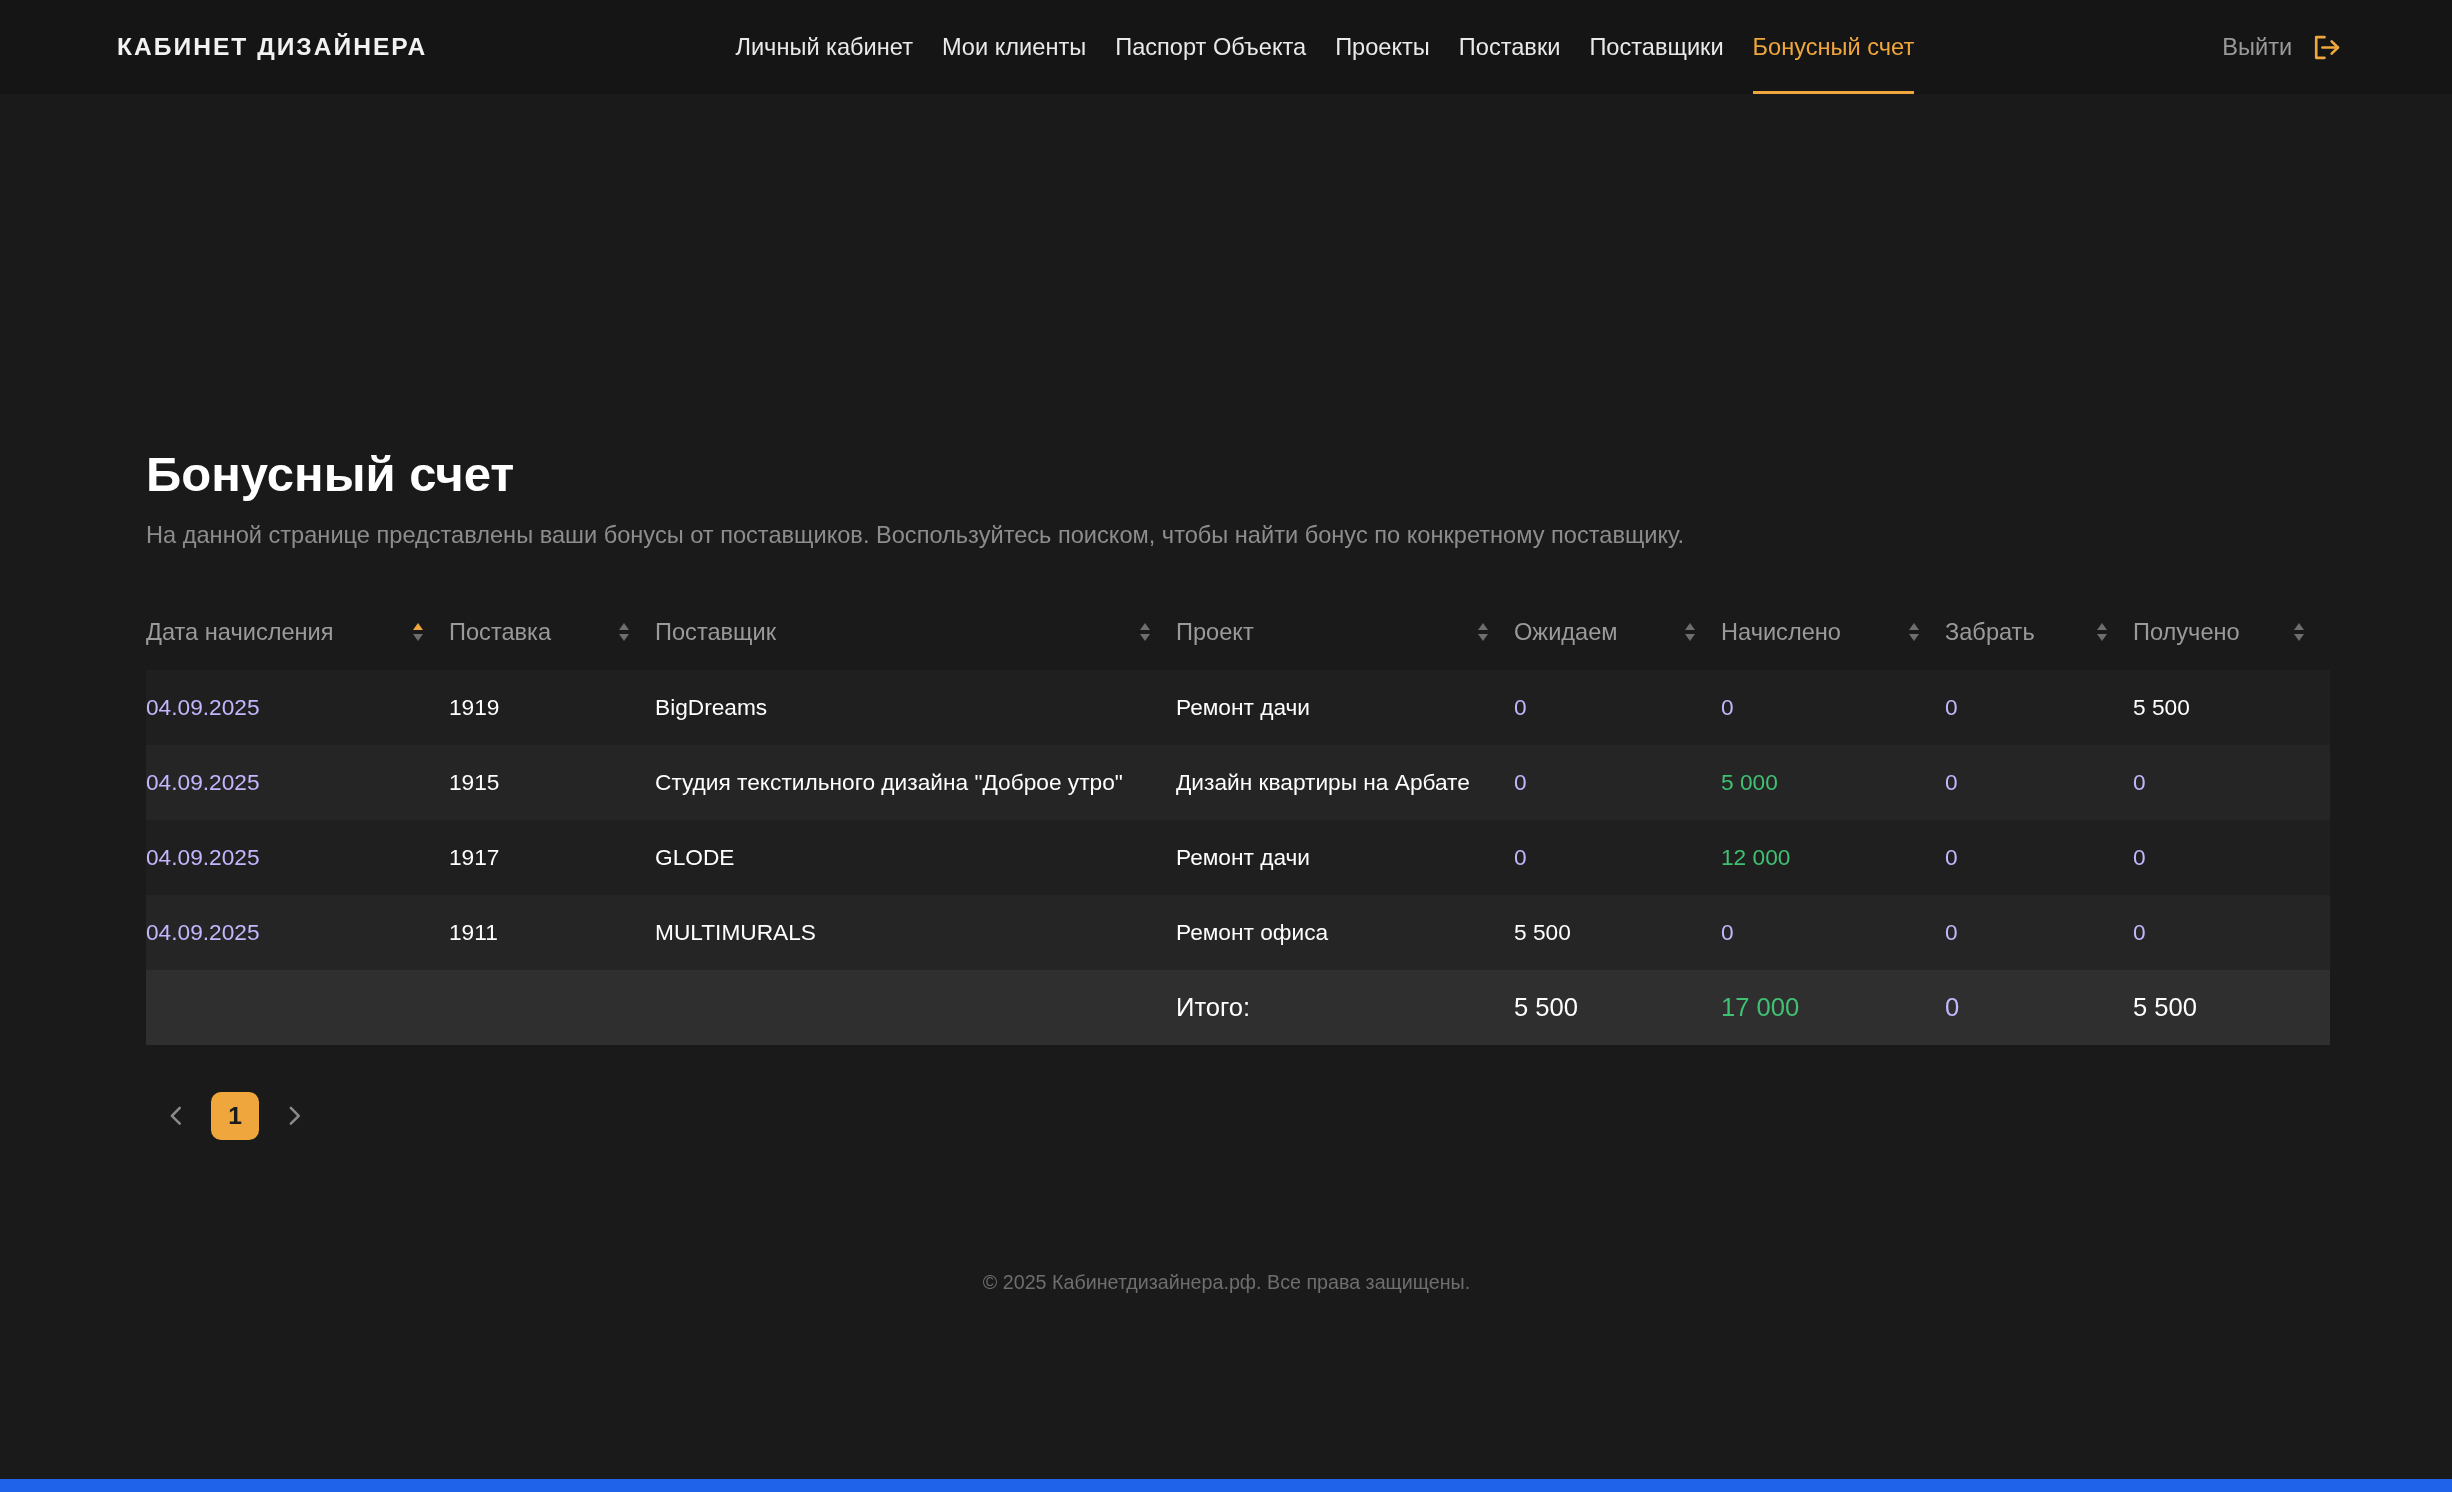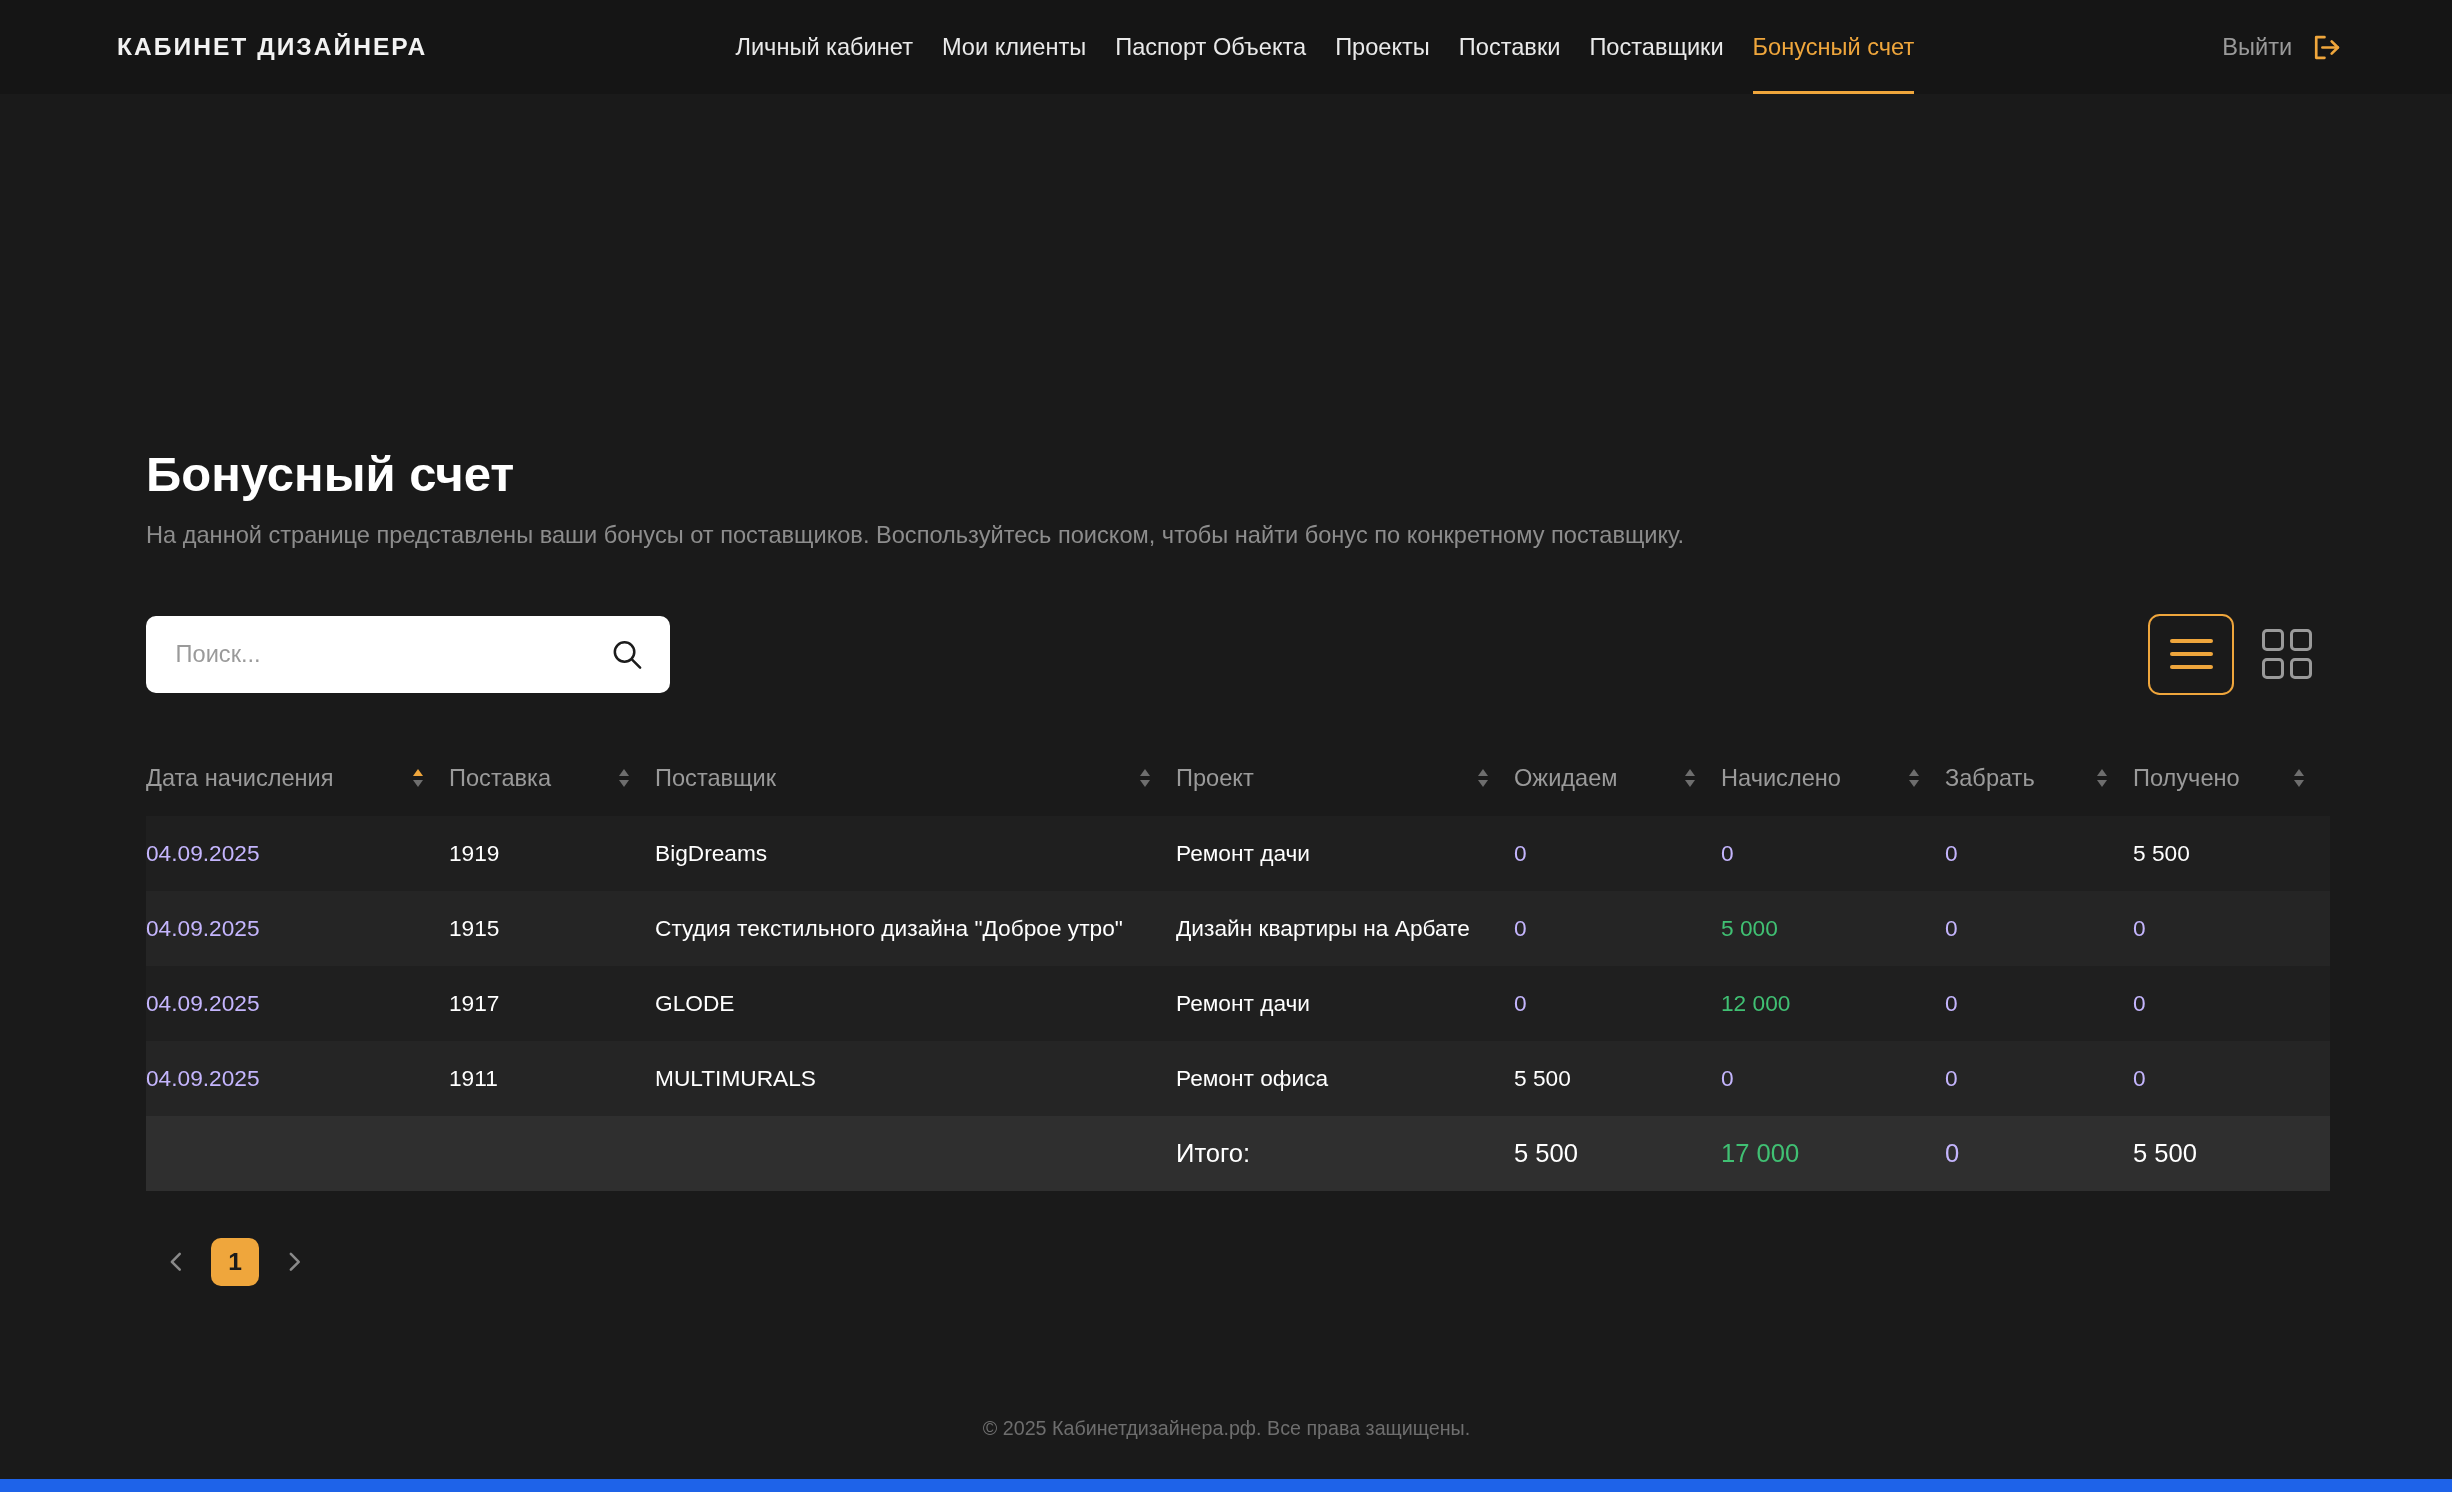--- a/index.html
+++ b/index.html
@@ -90,46 +90,20 @@
         <path d="M29 17 H14"></path>
         <path d="M23 11 l6 6 -6 6"></path>
       </svg>
     </div>
   </header>
 
   <main class="main">
     <h1 class="page-title">Бонусный счет</h1>
     <p class="subtitle">На данной странице представлены ваши бонусы от поставщиков. Воспользуйтесь поиском, чтобы найти бонус по конкретному поставщику.</p>
 
-    <div class="controls-row">
-      <div class="search-box">
-        <input type="text" placeholder="Поиск..." style="">
-        <svg class="search-icon" width="35" height="35" viewBox="0 0 36 36" fill="none" stroke="#1c1c1c" stroke-width="2.6" stroke-linecap="round">
-          <circle cx="16" cy="16" r="10"></circle>
-          <line x1="24" y1="24" x2="32" y2="32"></line>
-        </svg>
-      </div>
-      <div class="view-toggles">
-        <button class="view-btn active">
-          <span class="list-icon">
-              <i></i>
-              <i></i>
-              <i></i>
-            </span>
-        </button>
-        <button class="view-btn">
-          <span class="grid-icon">
-              <i></i>
-              <i></i>
-              <i></i>
-              <i></i>
-            </span>
-        </button>
-      </div>
-    </div>
 
     <div class="table">
 
       <div class="grid-cols t-head">
         <div class="th">
           <span>Дата начисления</span>
           <span class="sort asc">
               <i class="tri-up"></i>
               <i class="tri-down"></i>
             </span>

